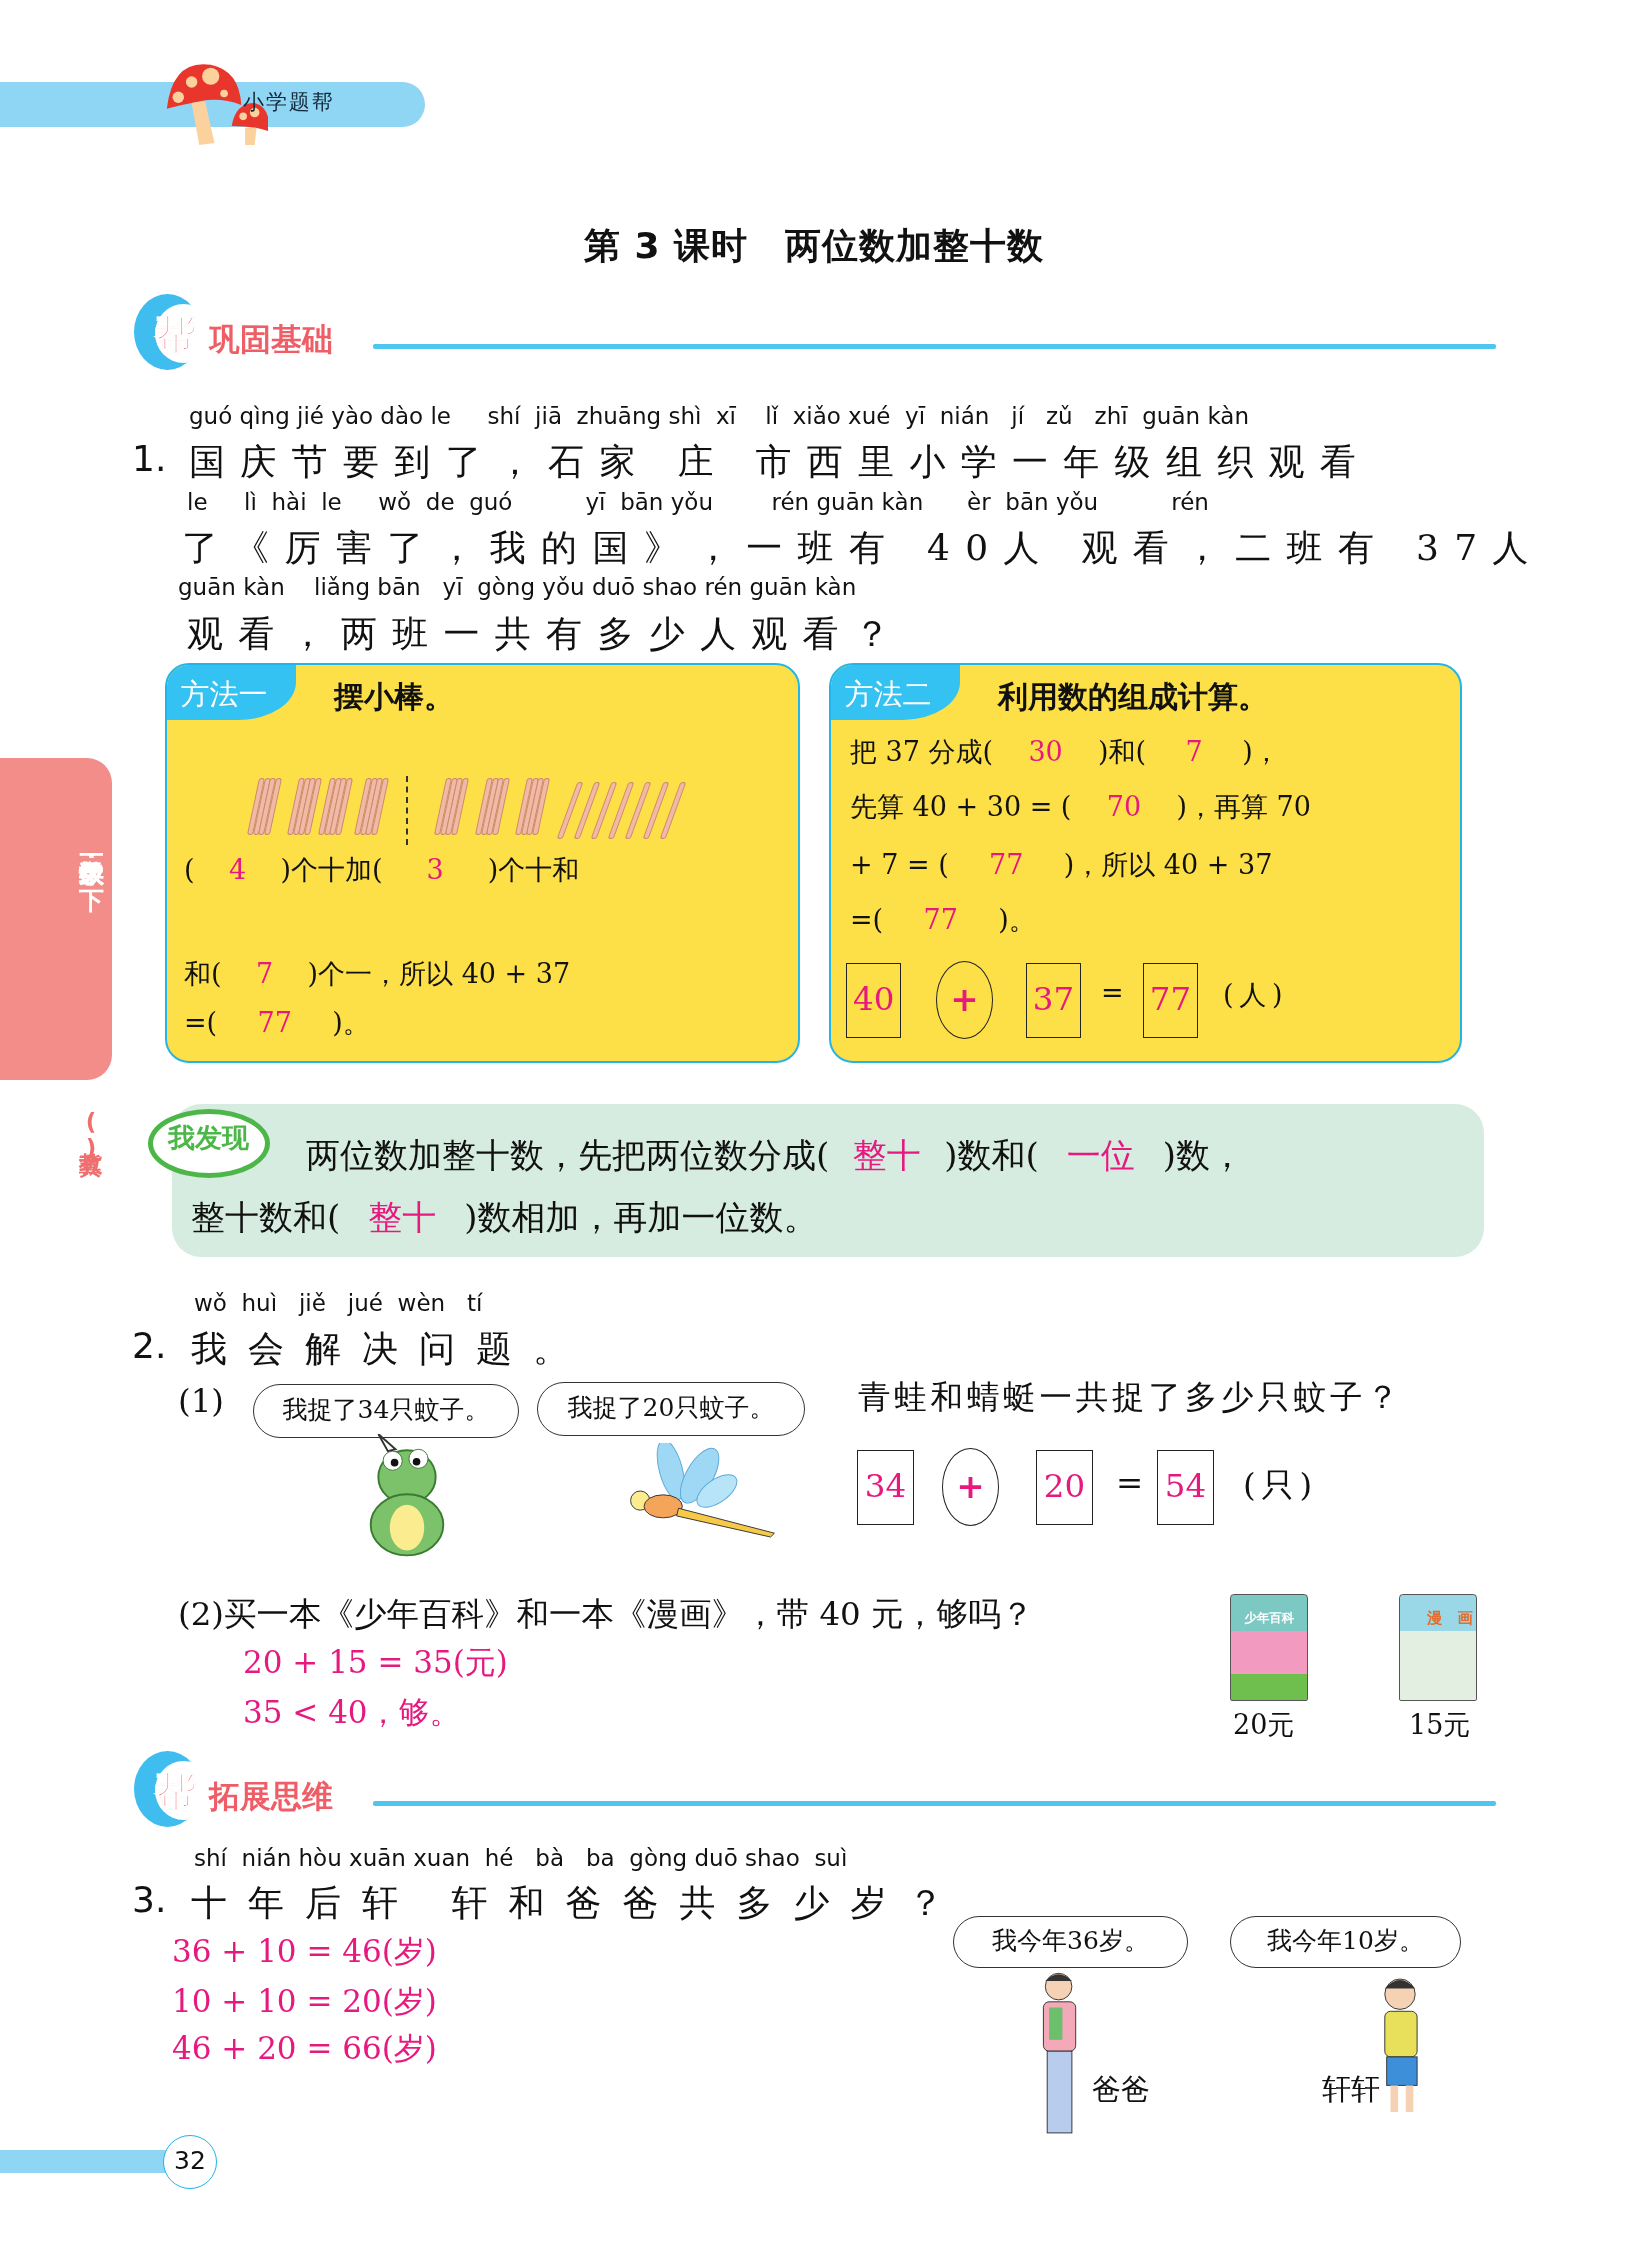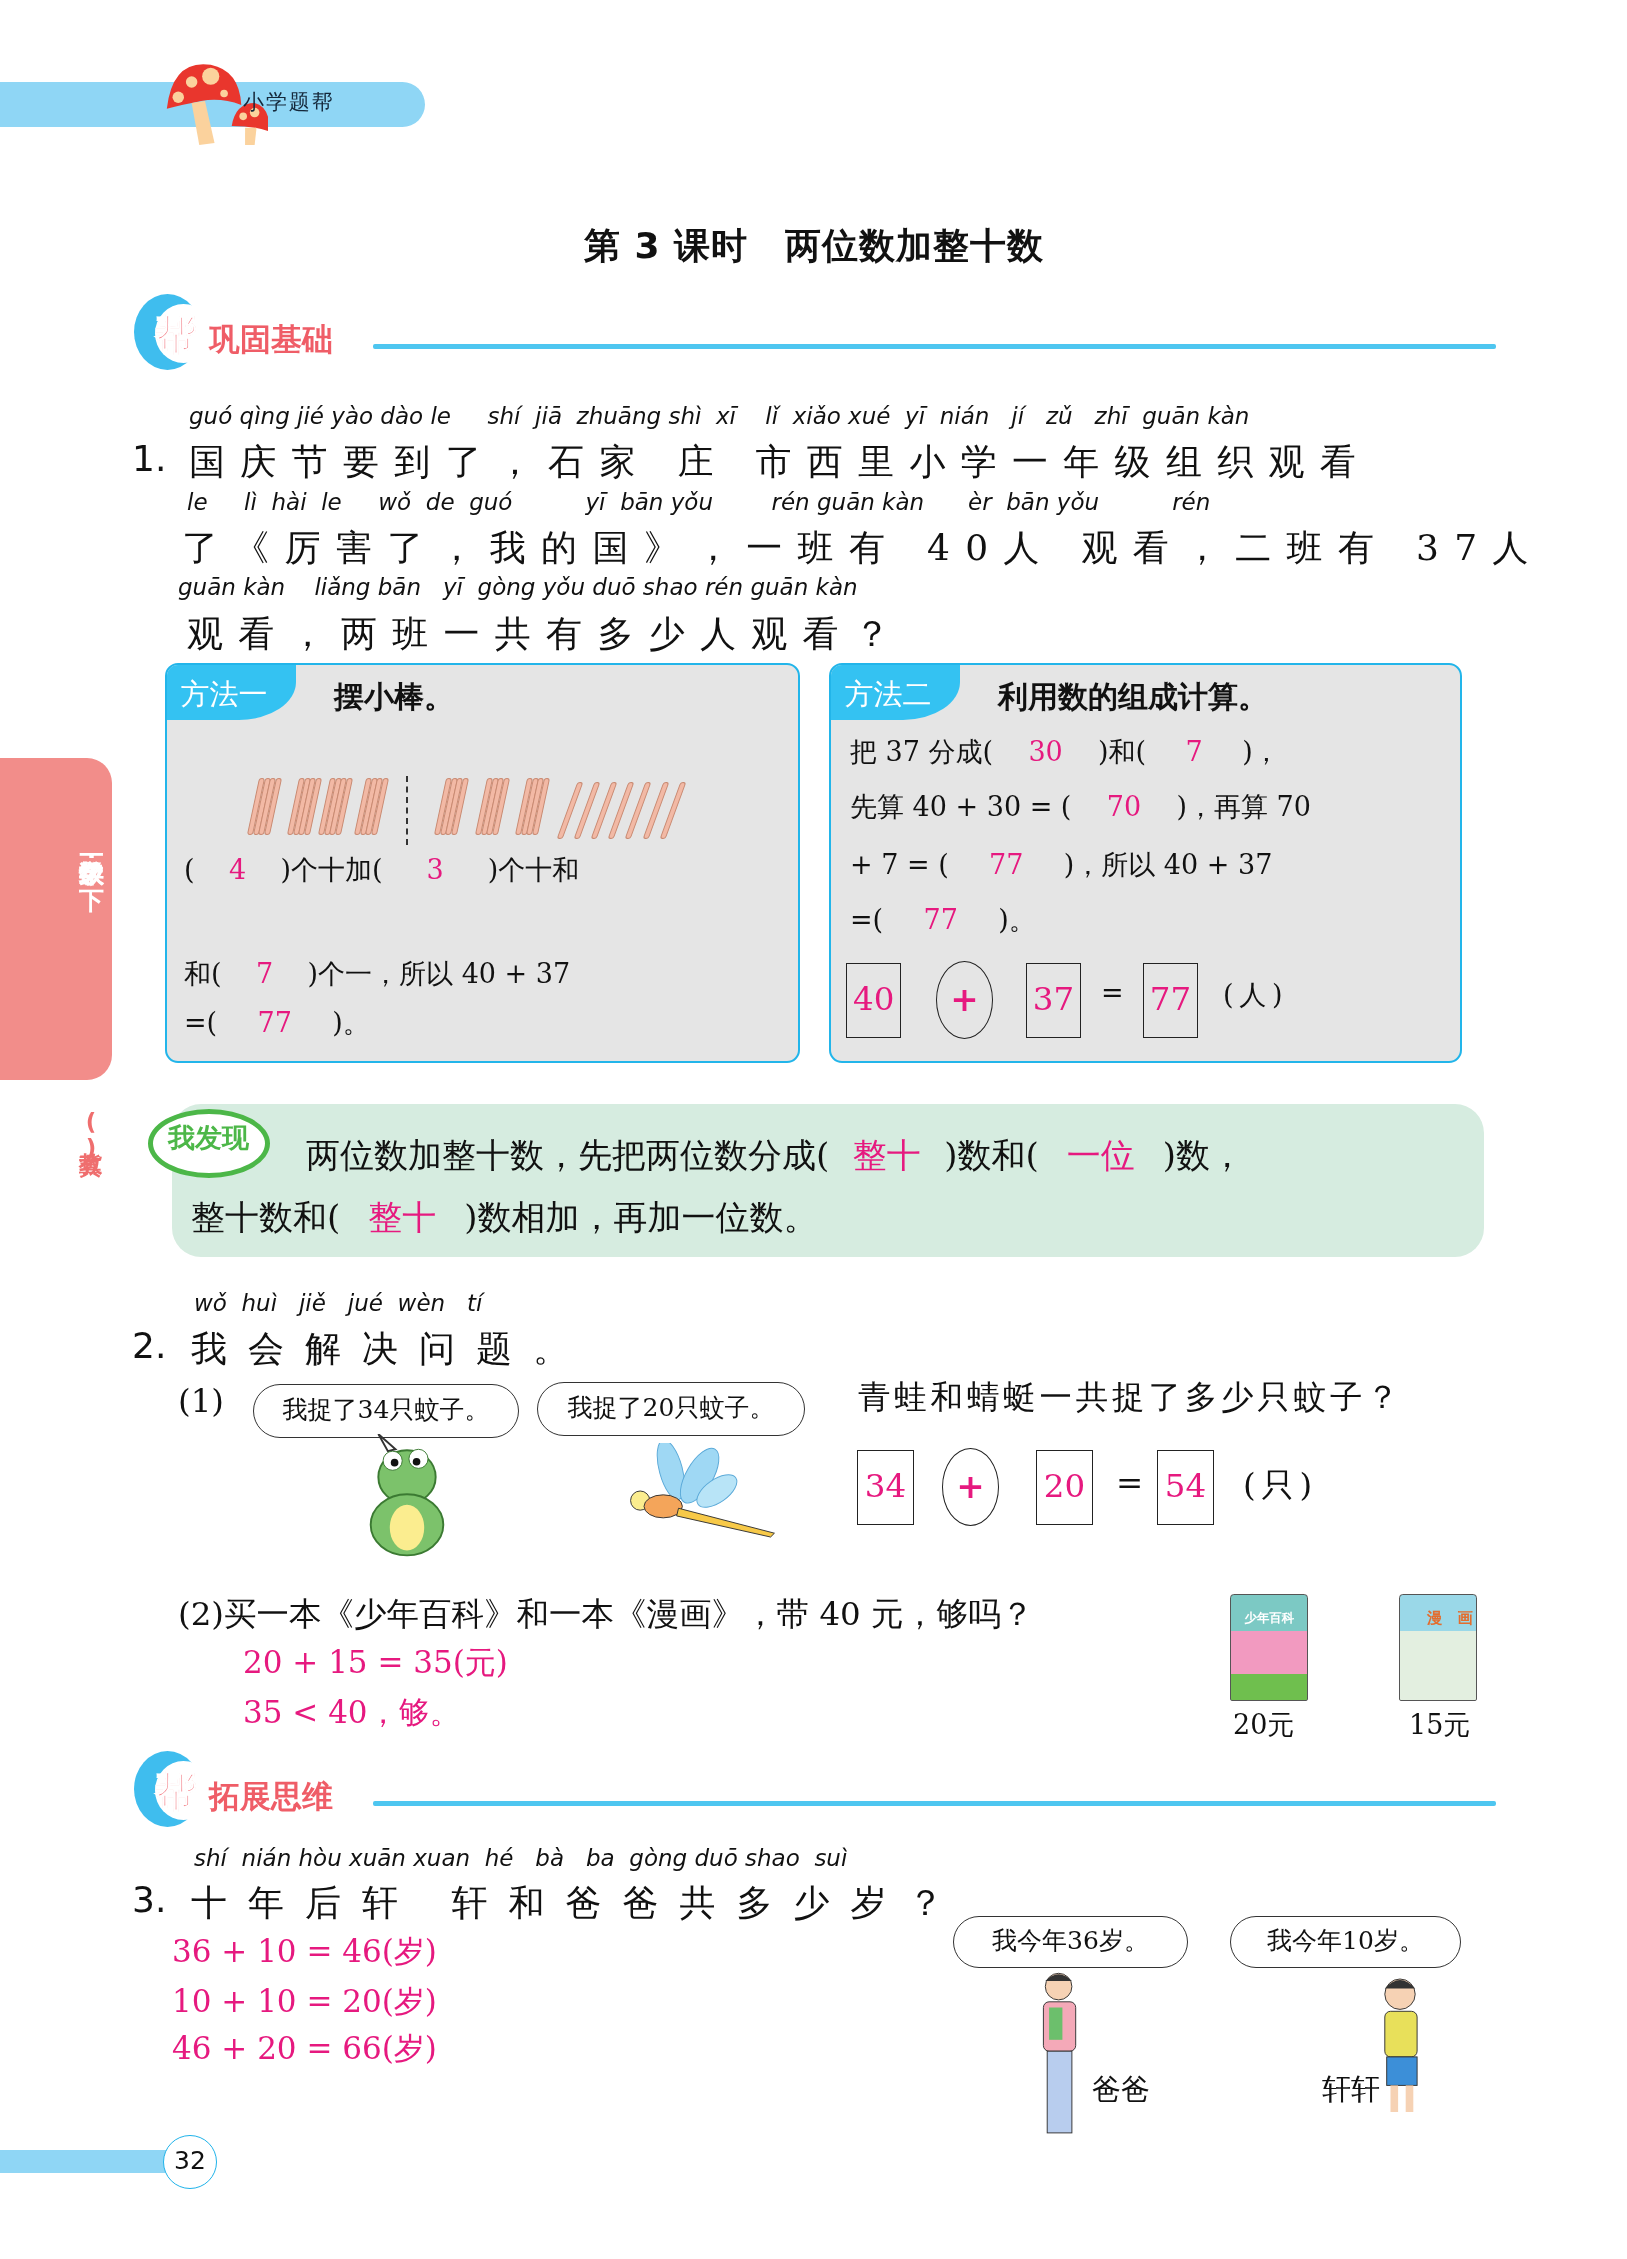--- a/index.html
+++ b/index.html
@@ -16,26 +16,26 @@
 
   
   .sec { left: 134px; height: 76px; width: 1362px; }
   .sec-c { position: absolute; left: 0; top: 0; width: 67px; height: 76px; border-radius: 50%; background: #3fbdee; }
   .sec-c::after { content: ""; position: absolute; left: 21px; top: 9.6px; width: 57px; height: 59px; border-radius: 50%; background: #ffffff; }
   .sec-bang { position: absolute; left: 21px; top: 13.4px; font-size: 42px; font-weight: bold; color: #ef5d67; font-family: "DejaVu Sans", sans-serif; z-index: 2; -webkit-text-stroke: 1px #fff; }
   .sec-label { position: absolute; left: 75px; top: 25px; font-size: 31px; font-weight: bold; color: #ef5d67; font-family: "DejaVu Sans", sans-serif; letter-spacing: 0px; z-index: 2; }
   .sec-line { position: absolute; left: 239px; right: 0; top: 50px; height: 4.8px; background: #4ec6f0; border-radius: 1.9px; }
 
   
-  .py { font-family: "DejaVu Sans", sans-serif; font-size: 23px; color: #111; white-space: pre; font-style: italic; }
+  .py { font-family: "DejaVu Sans", sans-serif; font-size: 23px; color: #111; white-space: pre; }
   .hz { font-size: 36px; white-space: pre; letter-spacing: 15.3px; }
   .qnum { font-family: "DejaVu Sans", sans-serif; font-size: 36px; }
 
   
-  .mbox { border: 2.9px solid #22b5ea; border-radius: 13px; background: #e5e5e5; overflow: hidden; }
+  .mbox { border: 2.9px solid #22b5ea; border-radius: 24px; background: #fde047; overflow: hidden; }
   .mtag { position: absolute; left: 0; top: 0; width: 129px; height: 55px; background: #34c2f2; border-radius: 0 0 57px 0 / 0 0 38px 0; color: #fff; font-family: "DejaVu Sans", sans-serif; font-size: 29px; padding: 9.6px 0 0 13.4px; }
   .mhead { position: absolute; top: 11.5px; font-family: "DejaVu Sans", sans-serif; font-size: 30px; font-weight: bold; }
   .mline { position: absolute; font-size: 27px; white-space: pre; }
   .sq { position: absolute; border: 1.9px solid #222; width: 55px; height: 75px; text-align: center; font-size: 32.5px; line-height: 71px; }
   .oval { position: absolute; border: 1.9px solid #222; border-radius: 50%; width: 57px; height: 78px; text-align: center; font-size: 34px; line-height: 75px; font-weight: bold; }
 
   
   .bundle { position: absolute; width: 25px; height: 62px; }
   .stick { position: absolute; width: 5.7px; height: 57px; background: #f2b9a5; border: 1px solid #c98a72; border-radius: 2.9px; transform: skewX(-12deg); }
 

